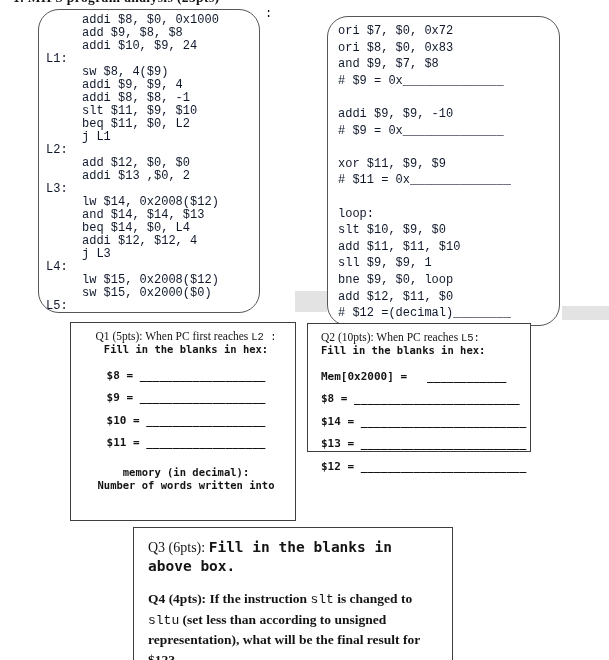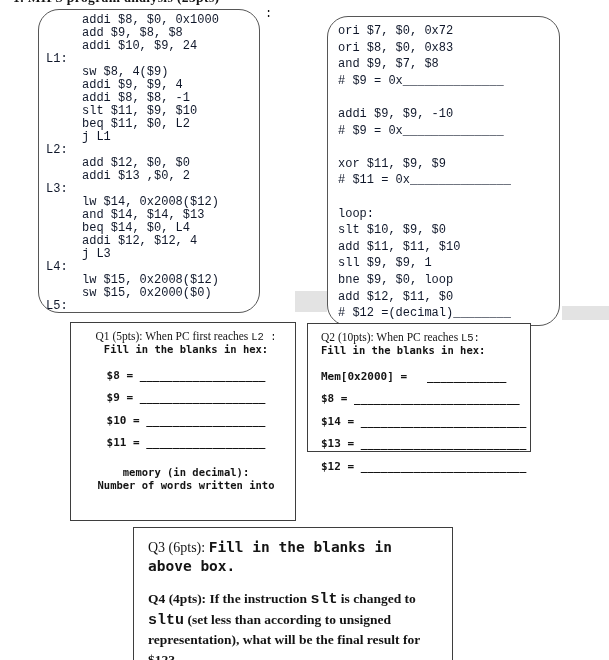--- a/index.html
+++ b/index.html
@@ -38,21 +38,21 @@
   .q-fields .line{white-space:pre;height:22.4px;line-height:22.4px;}
   .q-note{margin-top:11px;font-family:"DejaVu Sans Mono",monospace;font-weight:bold;
         font-size:10.5px;}
   .q-note .line{white-space:pre;height:13.5px;line-height:13.5px;}
 
   
   #q3-para{font-size:14px;line-height:19px;font-family:"Liberation Serif",serif;}
   #q3-para .mono3{font-family:"DejaVu Sans Mono",monospace;font-weight:bold;font-size:14.5px;}
   #q4-para{margin-top:13px;font-family:"Liberation Serif",serif;font-weight:bold;
         font-size:13.5px;line-height:19.5px;}
-  #q4-para .mono{font-family:"Liberation Mono",monospace;font-weight:bold;font-size:15px;}
+  #q4-para .mono{font-family:"Liberation Mono",monospace;font-weight:normal;font-size:13px;}
 
   
   .artifact{position:absolute;background:#cccccc;opacity:.55;}
   #artifact-1{left:295px;top:291px;width:32px;height:21px;}
   #artifact-2{left:562px;top:306px;width:47px;height:14px;}
 </style>
 </head>
 <body>
 
 <div id="page">

